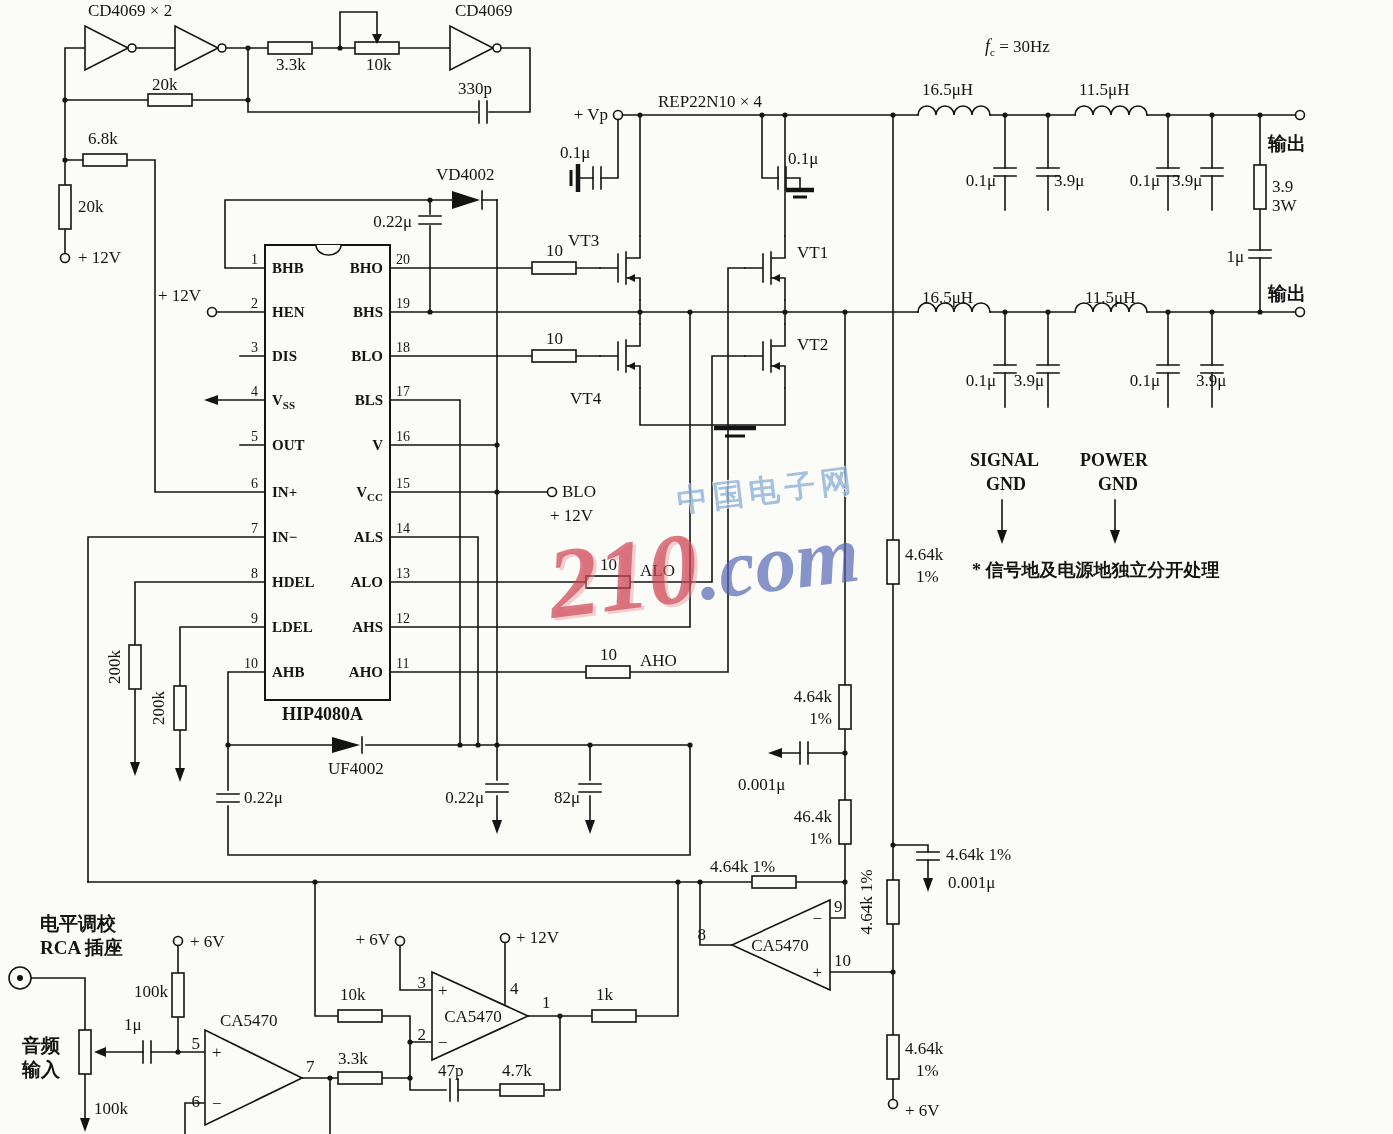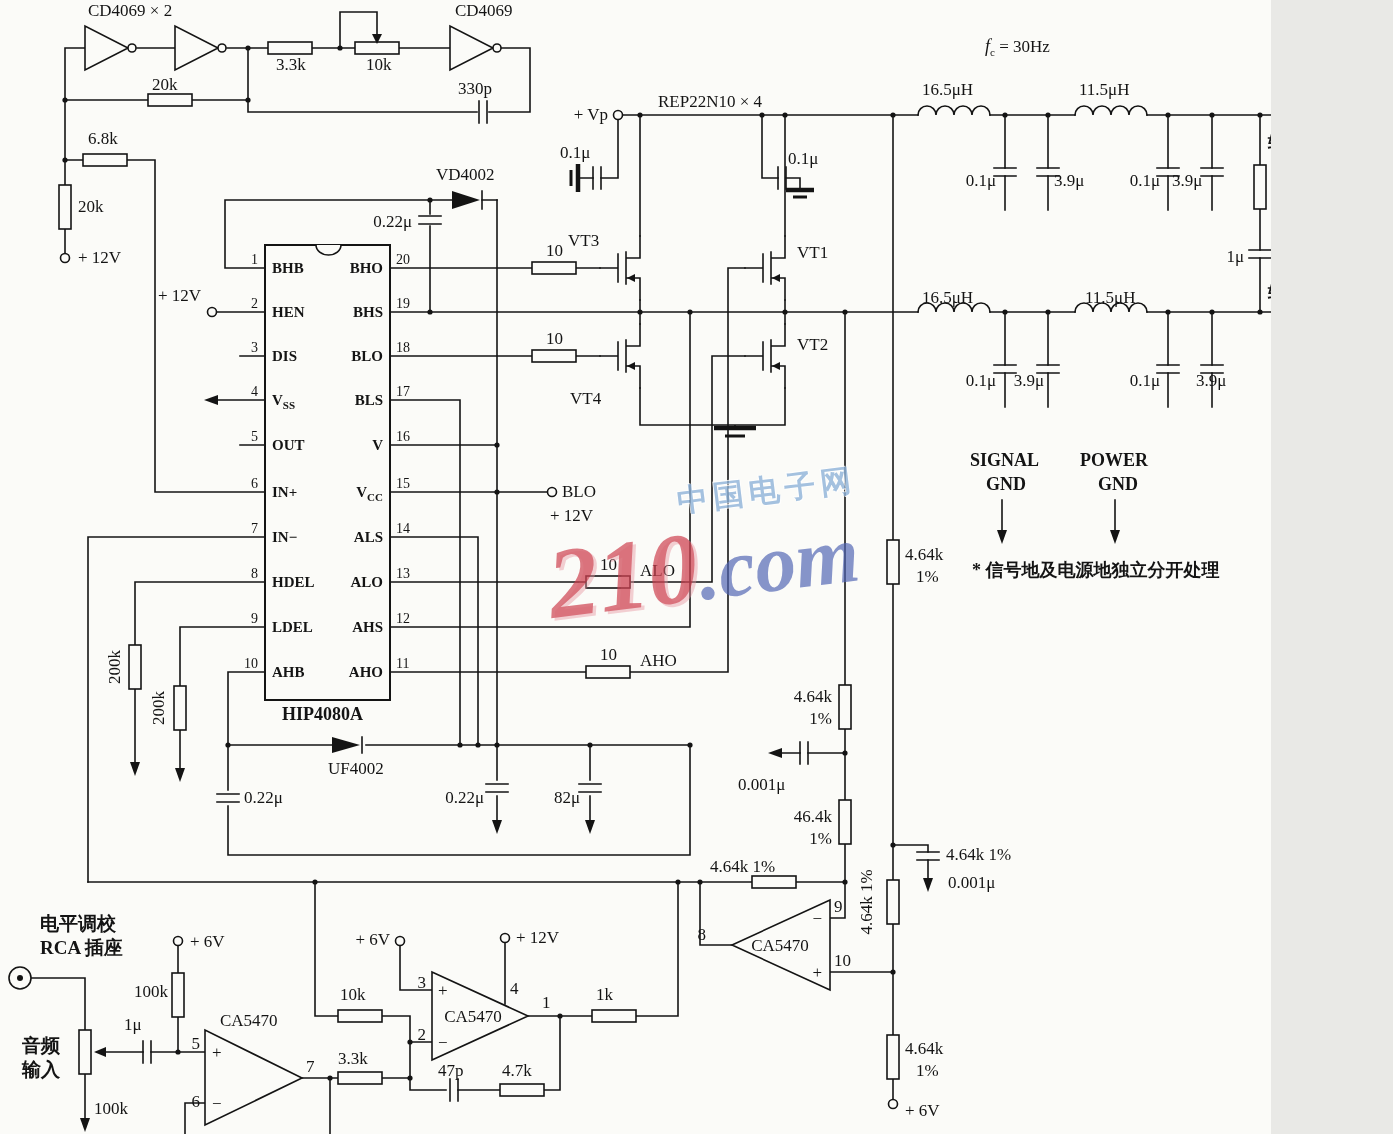--- a/index.html
+++ b/index.html
@@ -1,17 +1,17 @@
 <!DOCTYPE html>
 <html><head>
 <meta charset="utf-8">
 <style>
   *{margin:0;padding:0;box-sizing:border-box}
   body{background:#e9e9e6}
-  .page{position:relative;width:1271px;height:1134px;background:#fbfbf8;overflow:hidden;font-family:"Liberation Serif",serif}
+  .page{position:relative;width:1393px;height:1134px;background:#fbfbf8;overflow:hidden;font-family:"Liberation Serif",serif}
   svg{position:absolute;left:0;top:0}
   svg text{font-family:"Liberation Serif",serif;font-size:17px;fill:#141414}
   .t14{font-size:14px}
   .pname{font-size:15px;font-weight:bold}
   .cn{font-size:19px;font-weight:bold}
   .b18{font-size:18px;font-weight:bold}
   .sub{font-size:11px}
   .it{font-style:italic;font-size:18px}
   .mid{text-anchor:middle}
   .end{text-anchor:end}

